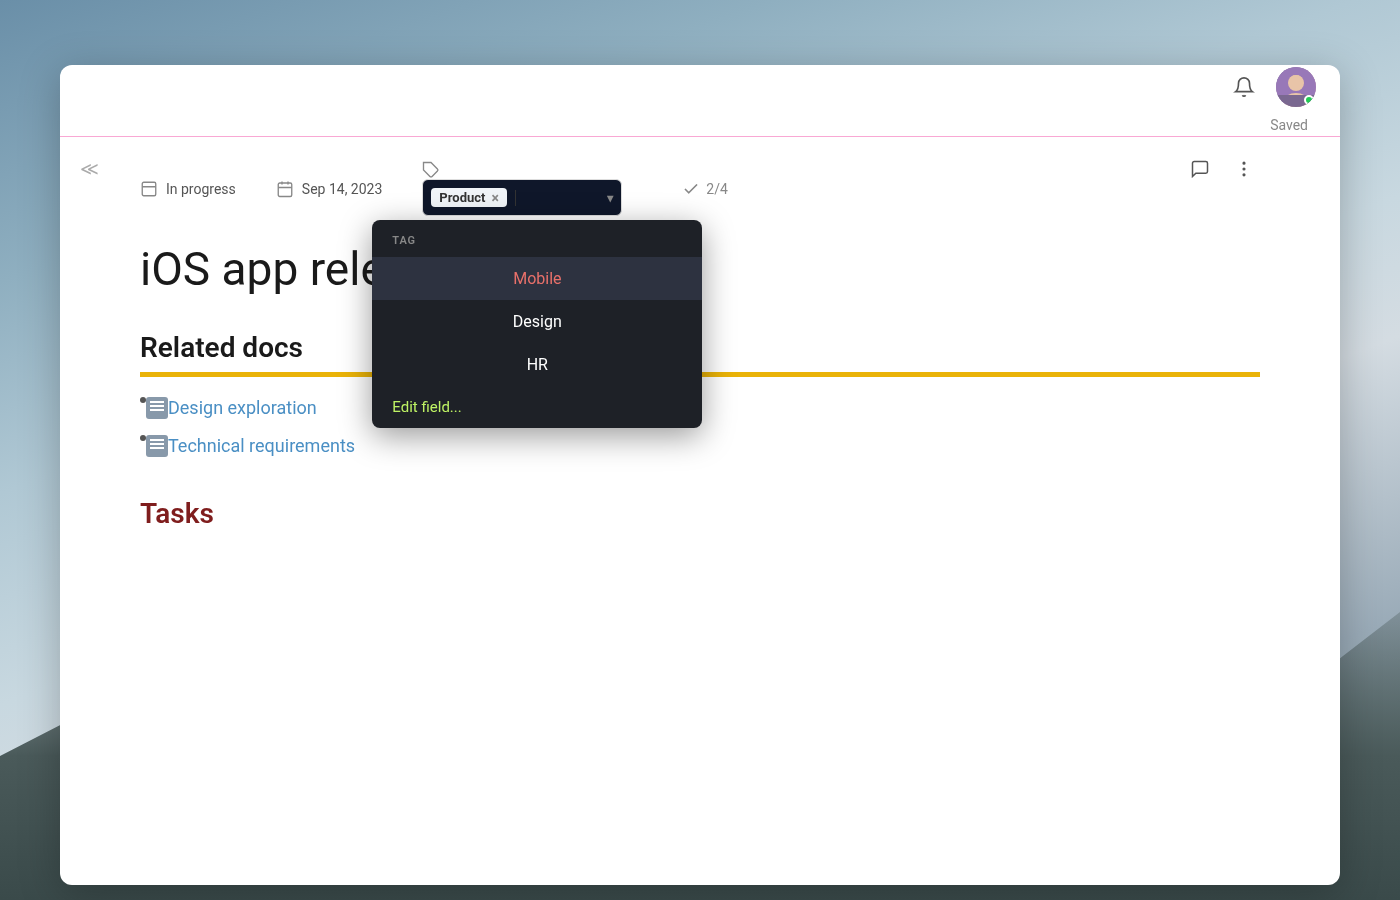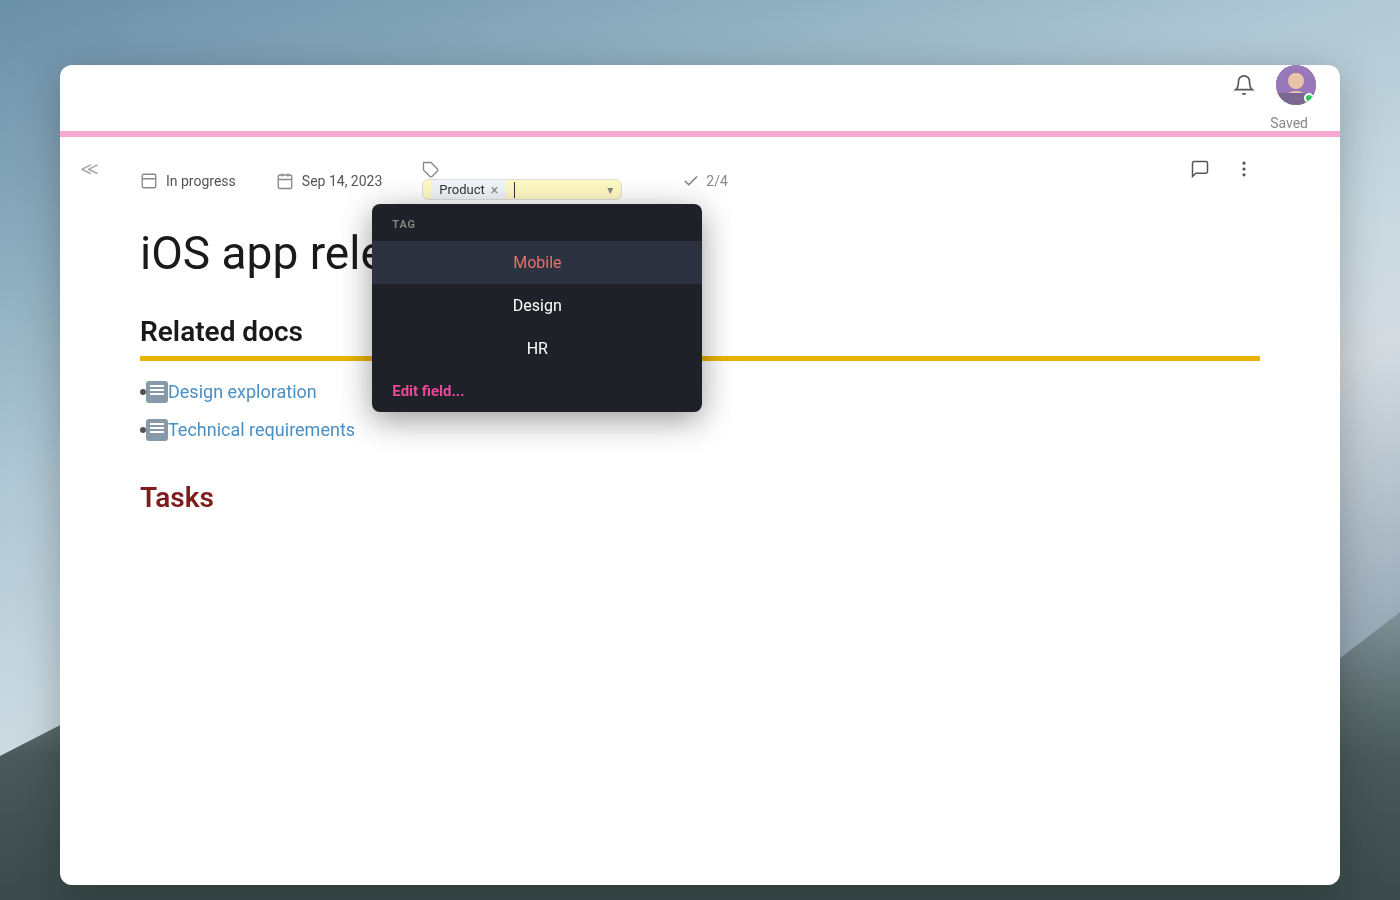--- a/index.html
+++ b/index.html
@@ -46,21 +46,21 @@
       overflow: hidden;
     }
 
     
     .top-bar {
       display: flex;
       align-items: center;
       justify-content: flex-end;
       padding: 0 24px;
       height: 72px;
-      border-bottom: 6px solid #f9a8d4;
+      border-bottom: 1px solid #f9a8d4;
       gap: 16px;
     }
 
     .saved-label {
       font-size: 14px;
       color: #888;
       margin-right: 4px;
     }
 
     .bell-icon {
@@ -137,26 +137,27 @@
       width: 18px; height: 18px;
       color: #888;
     }
 
     
     .tag-field {
       display: flex;
       align-items: center;
       border: 1px solid #ddd;
       border-radius: 6px;
-      padding: 0 8px;
+      padding: 8px 8px;
       gap: 8px;
       min-width: 200px;
       position: relative;
       cursor: pointer;
-      background: #fef9c3;
+      background: #0f172a;
+      font-weight: bold;
     }
 
     .tag-chip {
       display: flex;
       align-items: center;
       gap: 6px;
       background: #f0f4f8;
       border-radius: 4px;
       padding: 2px 8px;
       font-size: 13px;
@@ -233,21 +234,20 @@
       border-bottom: 5px solid #eab308;
     }
 
     .related-docs-list {
       list-style: none;
       margin-bottom: 40px;
     }
 
     .related-docs-list li {
       display: flex;
-      align-items: center;
       margin-bottom: 16px;
       font-size: 18px;
     }
 
     .bullet-dot {
       width: 6px; height: 6px;
       border-radius: 50%;
       background: #555;
       flex-shrink: 0;
     }
@@ -311,23 +311,23 @@
       cursor: pointer;
       display: flex;
       align-items: center;
       justify-content: center;
     }
     .dropdown-item.active { background: #2d3240; color: #e8706a; }
 
     .dropdown-item-edit {
       padding: 12px 20px;
       font-size: 15px;
-      color: #ec4899;
-      cursor: pointer;
-      font-weight: 700;
+      color: #bef264;
+      cursor: pointer;
+      font-weight: 400;
     }
 
     
     .header-row {
       display: flex;
       flex-direction: column;
       align-items: flex-end;
     }
   </style>
 </head>

